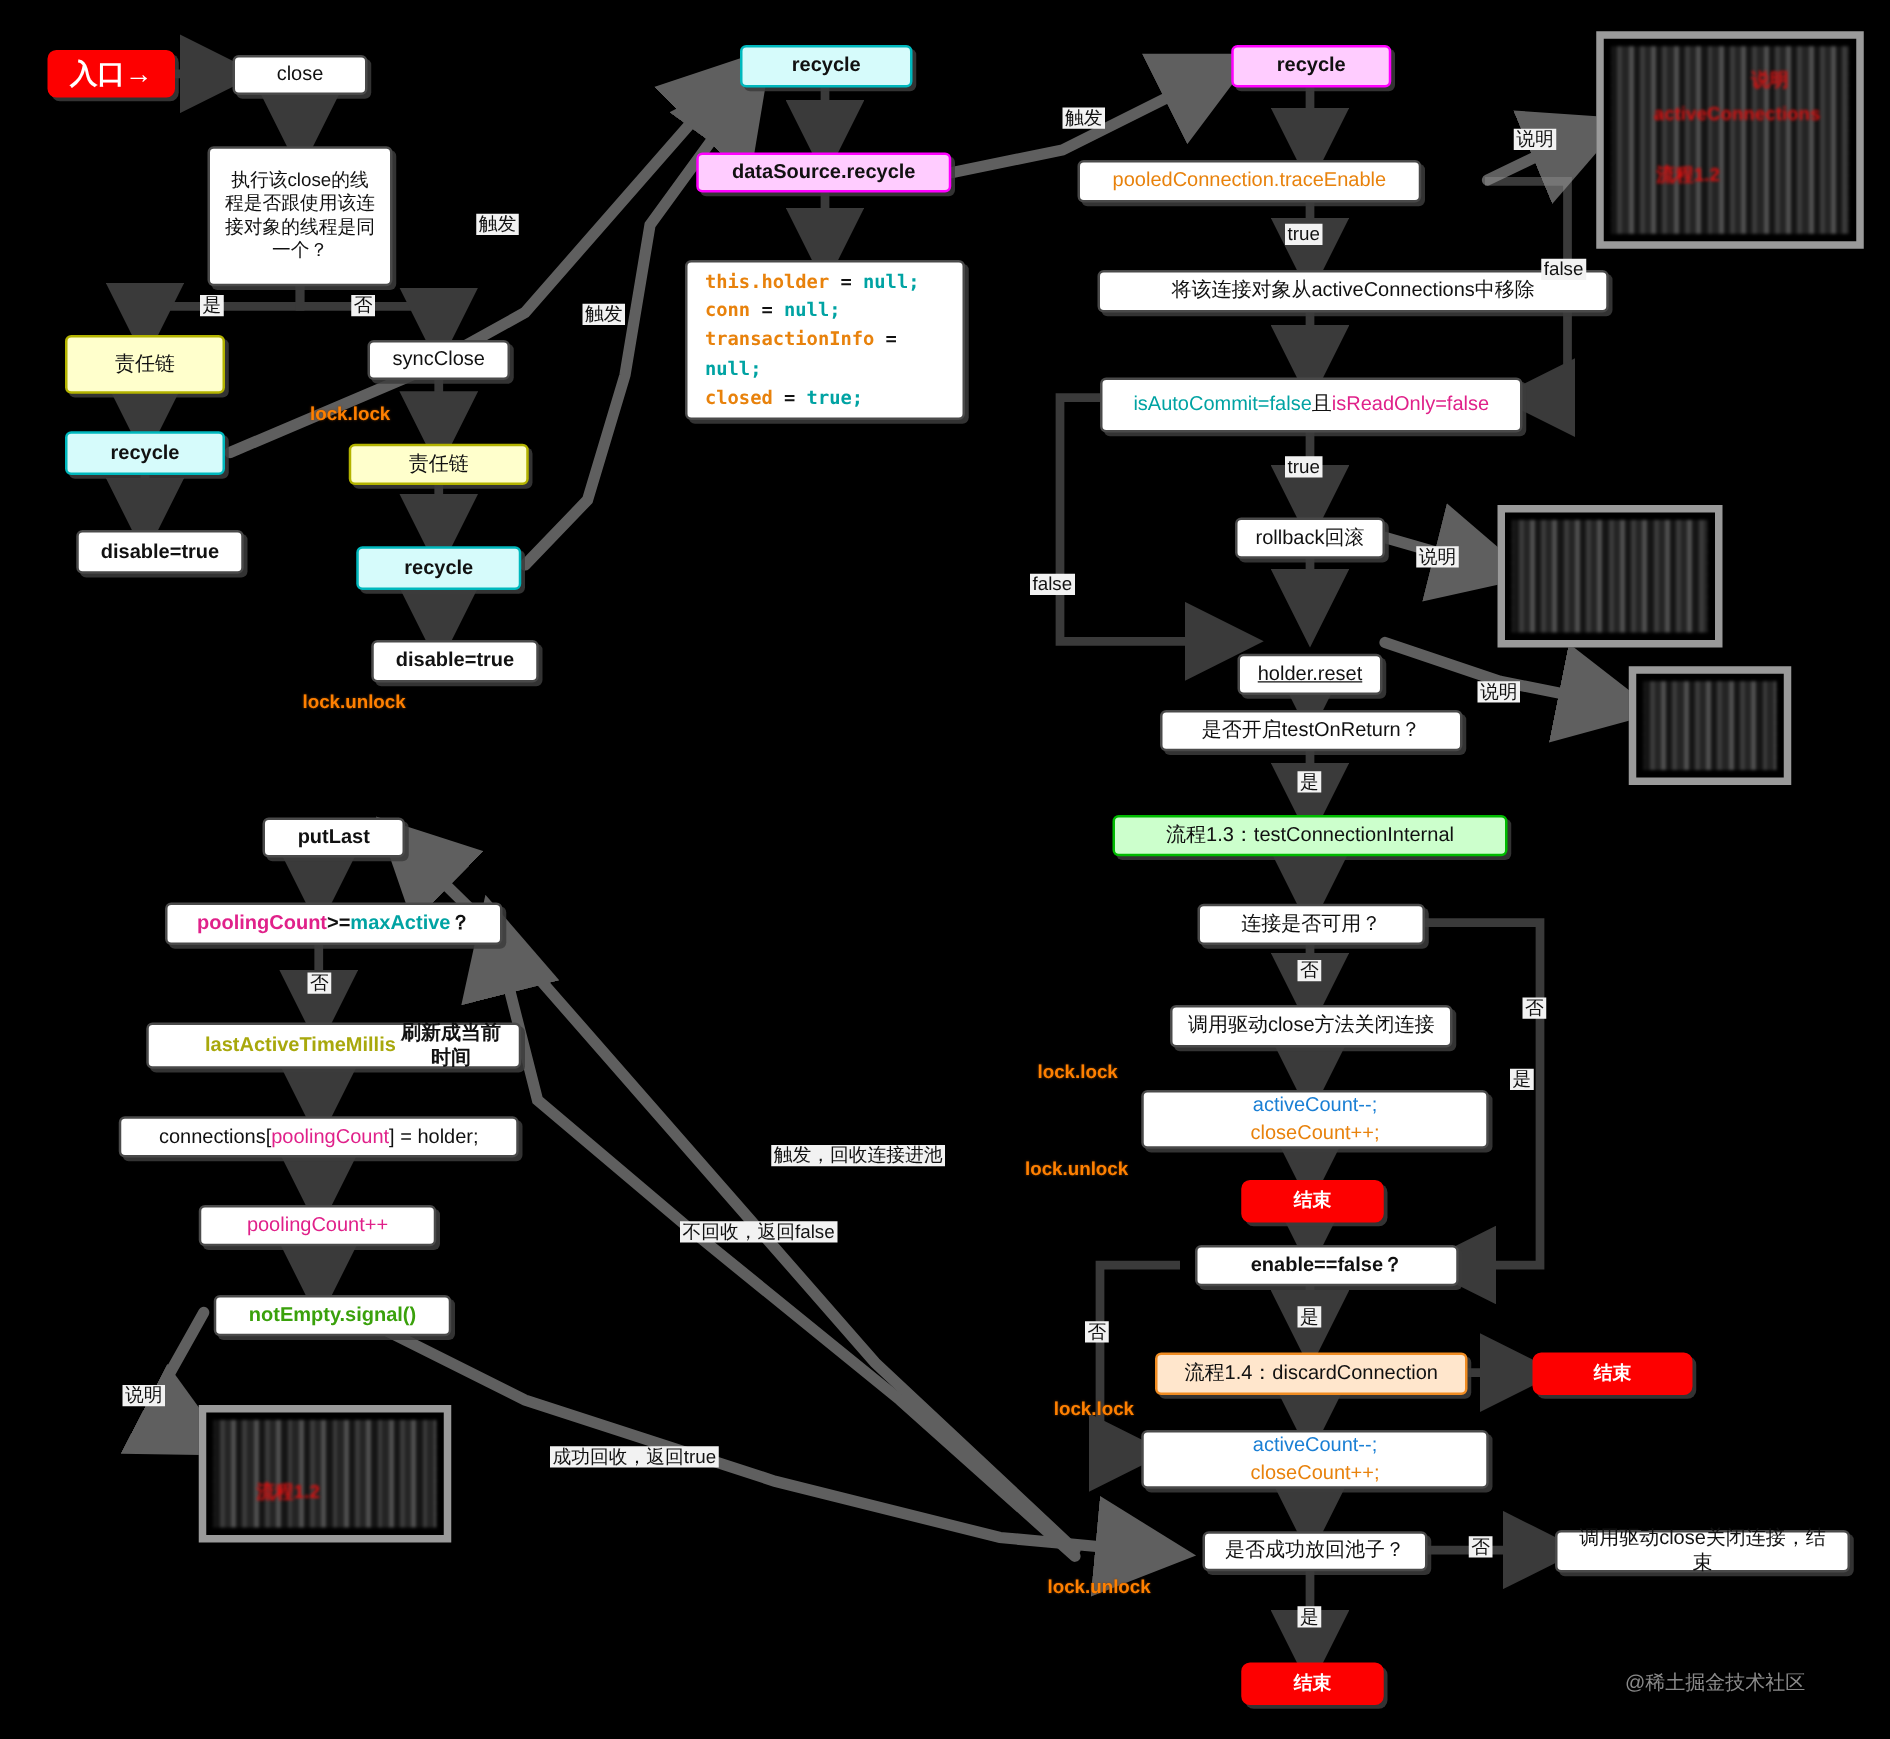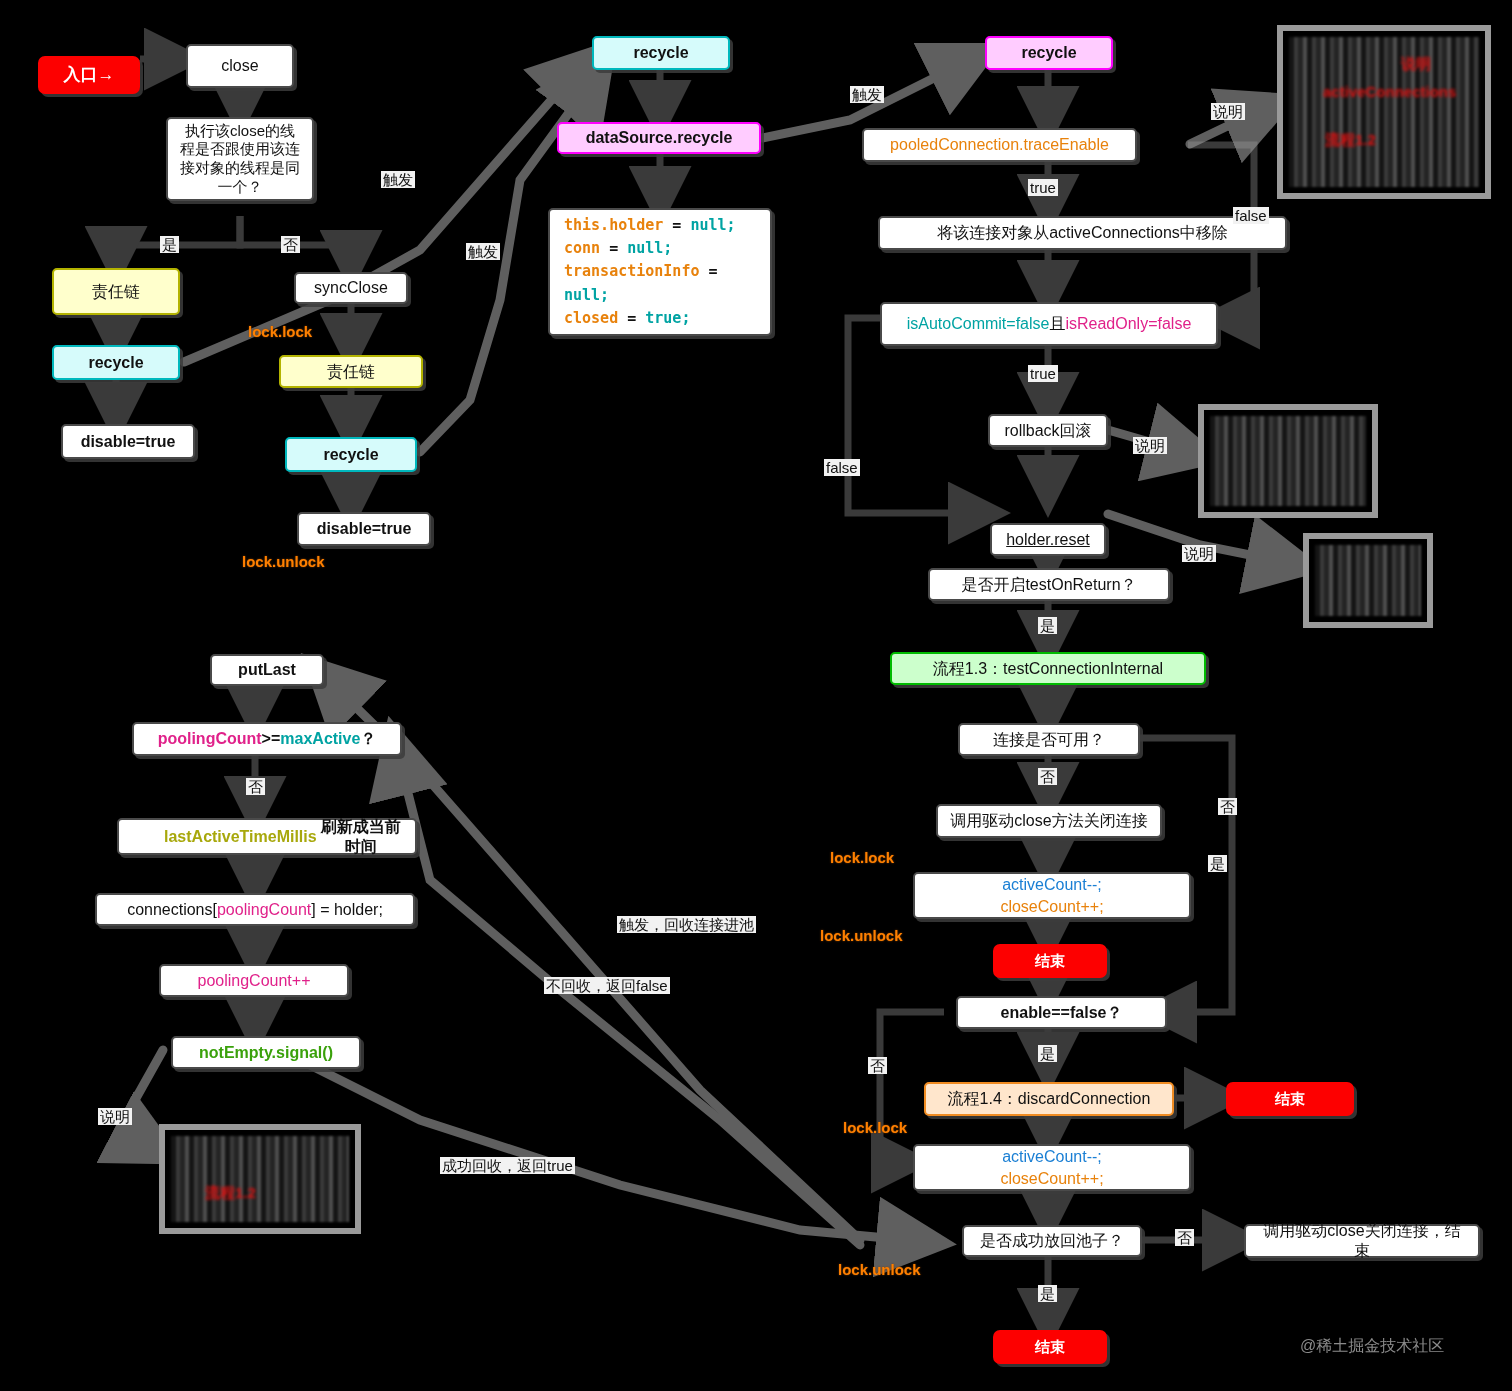--- a/index.html
+++ b/index.html
@@ -147,25 +147,25 @@
       <path d="M860,1240 L700,1090 L560,930 L420,770 L320,672"></path>
 
       <path d="M860,1245 L720,1120 L560,990 L430,880 L395,742"></path>
 
       <path d="M300,1060 L420,1120 L620,1185 L800,1230 L930,1242"></path>
 
       <path d="M163,1050 L135,1100 L140,1140 L163,1152"></path>
     </g>
   </svg>
 
-  <div class="node n-red shadow" style="left:38px;top:56px;width:102px;height:38px;font-size:17px;">入口→</div>
-
-  <div class="node n-plain shadow" style="left:186px;top:44px;width:108px;height:44px;">close</div>
-
-  <div class="node n-plain shadow" style="left:166px;top:117px;width:148px;height:84px;font-size:15px;">执行该close的线程是否跟使用该连接对象的线程是同一个？</div>
+  <div class="node n-red shadow" style="left:38px;top:40px;width:102px;height:38px;font-size:22px;">入口→</div>
+
+  <div class="node n-plain shadow" style="left:186px;top:44px;width:108px;height:32px;">close</div>
+
+  <div class="node n-plain shadow" style="left:166px;top:117px;width:148px;height:112px;font-size:15px;">执行该close的线程是否跟使用该连接对象的线程是同一个？</div>
 
   <div class="node n-yellow shadow" style="left:52px;top:268px;width:128px;height:47px;">责任链</div>
 
   <div class="node n-cyan shadow" style="left:52px;top:345px;width:128px;height:35px;">recycle</div>
 
   <div class="node n-plain shadow bold" style="left:49px;top:424px;width:134px;height:35px;">disable=true</div>
 
   <div class="node n-plain shadow" style="left:294px;top:272px;width:114px;height:32px;">syncClose</div>
 
   <div class="node n-yellow shadow" style="left:279px;top:355px;width:144px;height:33px;">责任链</div>

